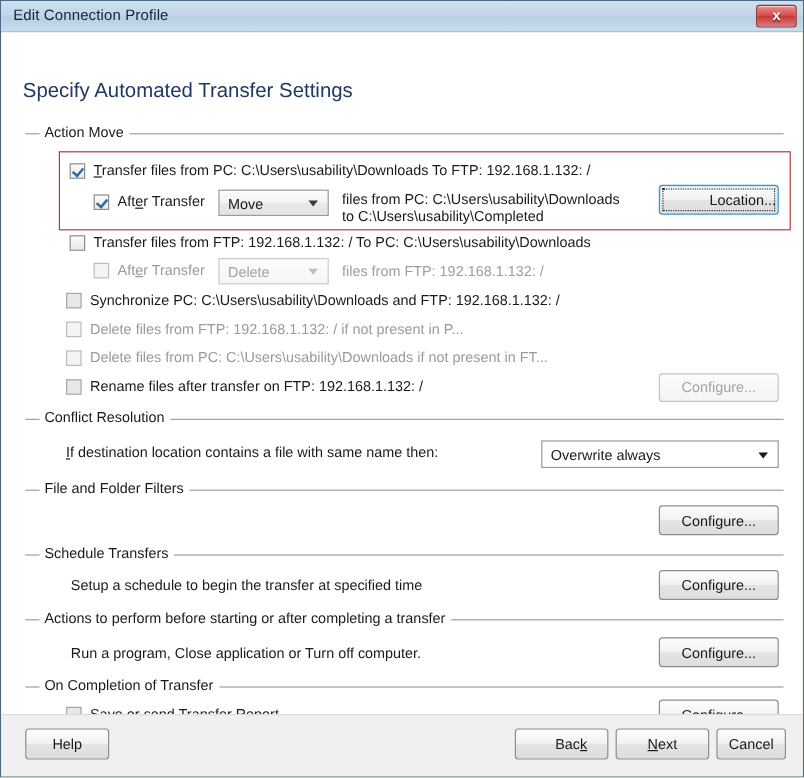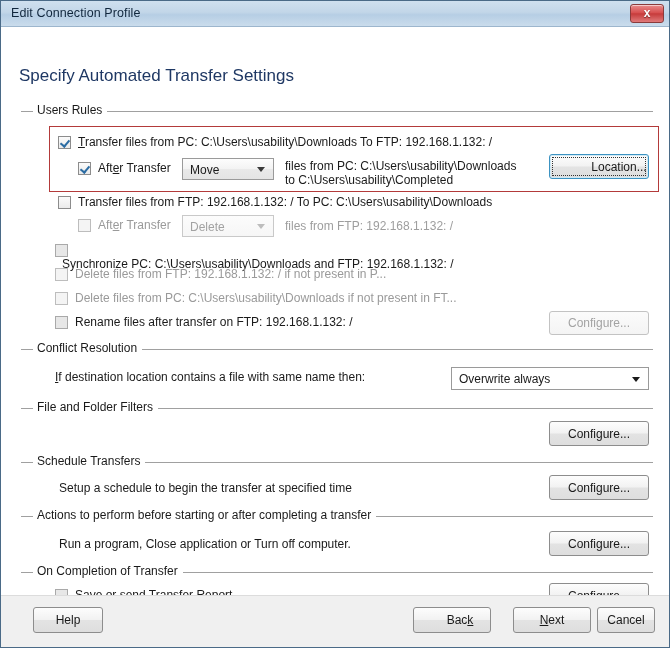--- a/index.html
+++ b/index.html
@@ -289,21 +289,21 @@
       <div class="x-glyph">x</div>
     </div>
   </div>
 
   <div id="content">
 
     <div id="page-heading">Specify Automated Transfer Settings</div>
 
     <div class="group" style="top:84px;">
       <div class="g-line"></div>
-      <div class="g-label">Users Rules</div>
+      <div class="g-label">Action Move</div>
     </div>
 
     <div id="highlight-frame"></div>
 
     <div class="cbrow" style="left:57px; top:108px;">
       <div class="cbox checked"></div>
       <div class="cb-label"><u>T</u><span>ransfer files from PC: C:\Users\usability\Downloads  To  FTP: 192.168.1.132: /</span></div>
     </div>
 
     <div class="cbrow" style="left:77px; top:134px;">
@@ -336,21 +336,21 @@
       <div class="cb-label dim">Aft<u>e</u>r Transfer</div>
     </div>
 
     <div class="combo disabled" style="left:181px; top:188px; width:92px; height:22px;">
       <div class="combo-text">Delete</div>
       <div class="arrow"></div>
     </div>
 
     <div class="static-text dim" style="left:284px; top:192px;">files from FTP: 192.168.1.132: /</div>
 
-    <div class="cbrow" style="left:54px; top:216px;flex-direction:column;">
+    <div class="cbrow" style="left:54px; top:216px;">
       <div class="cbox dis-gray"></div>
       <div class="cb-label"><span>Synchronize PC: C:\Users\usability\Downloads and FTP: 192.168.1.132: /</span></div>
     </div>
 
     <div class="cbrow" style="left:54px; top:240px;">
       <div class="cbox disabled"></div>
       <div class="cb-label dim"><span>Delete files from FTP: 192.168.1.132: / if not present in P...</span></div>
     </div>
 
     <div class="cbrow" style="left:54px; top:264px;">
@@ -421,24 +421,24 @@
       <div class="cb-label">Sa<u>v</u>e or send Transfer Report</div>
     </div>
 
     <div class="btn" style="left:548px; top:556px; width:100px; height:25px;">
       <span>Confi<u>g</u>ure...</span>
     </div>
 
   </div>
 
   <div id="footer">
-    <div class="btn fbtn" style="left:32px; width:70px;">
+    <div class="btn fbtn" style="left:20px; width:70px;">
       <span>Help</span>
     </div>
-    <div class="btn fbtn" style="left:412px; width:78px;padding-left:16px;">
+    <div class="btn fbtn" style="left:428px; width:78px;padding-left:16px;">
       <span>Bac<u>k</u></span>
     </div>
     <div class="btn fbtn" style="left:512px; width:78px;">
       <span><u>N</u>ext</span>
     </div>
     <div class="btn fbtn" style="left:596px; width:58px;">
       <span>Cancel</span>
     </div>
   </div>
 

